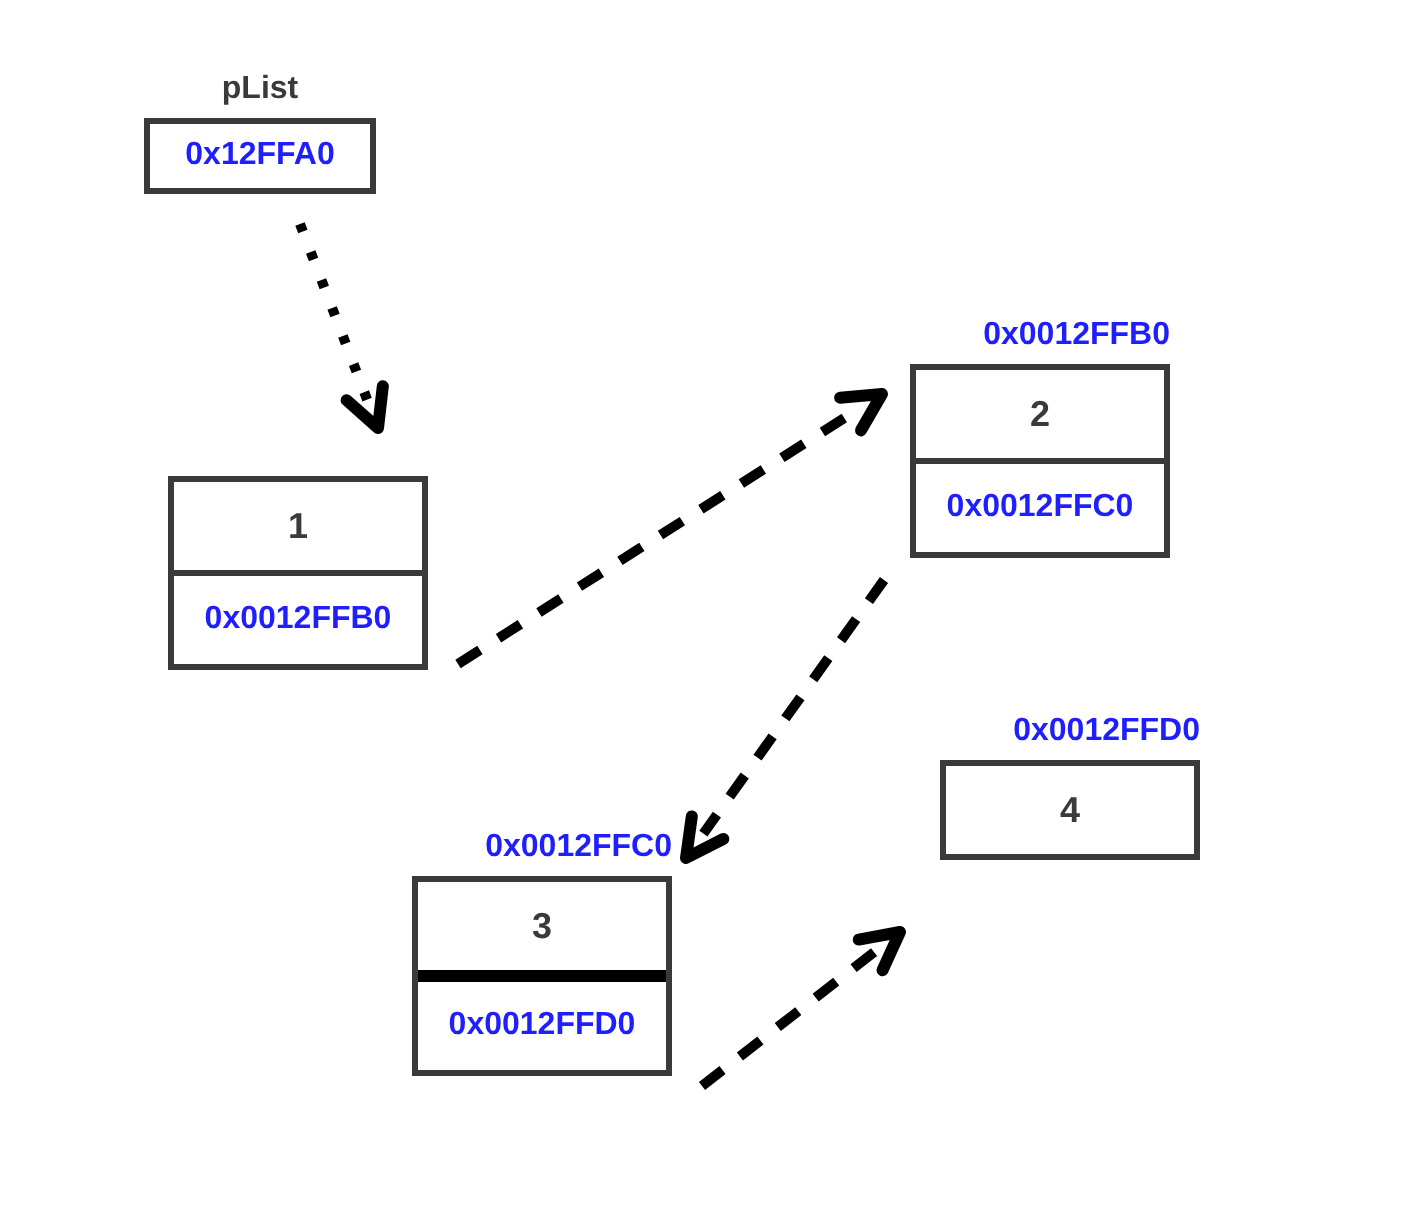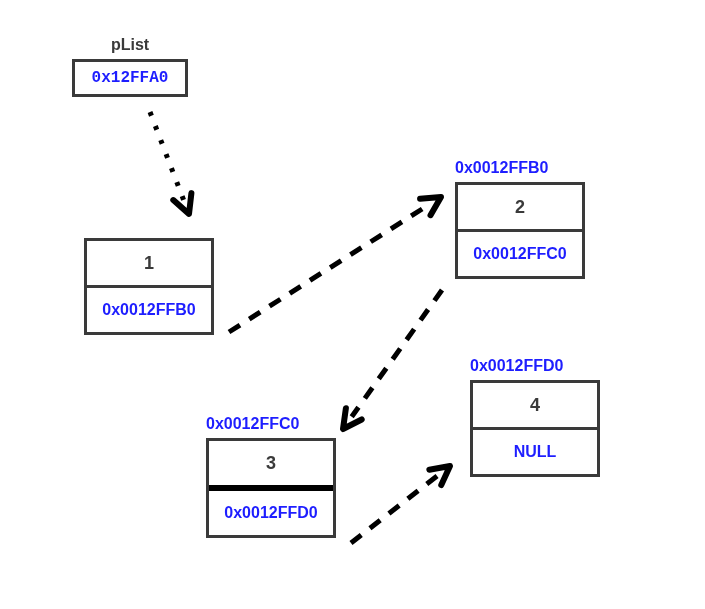--- a/index.html
+++ b/index.html
@@ -20,24 +20,24 @@
   
   .pvar{position:absolute;left:72px;top:34px;width:116px;text-align:center;}
   .pvar .lbl{
     color:var(--dark);font-weight:bold;font-size:16px;line-height:22px;
     margin-bottom:3px;
   }
   .pbox{
     border:3px solid var(--border);
     height:32px;background:#fff;
     display:flex;align-items:center;justify-content:center;
-    color:var(--blue);font-weight:bold;font-size:16px;font-family:Liberation Mono, monospace;
+    color:var(--blue);font-weight:bold;font-size:16px;
   }
   
-  .node{position:absolute;text-align:left;}
+  .node{position:absolute;text-align:right;}
   .node .addr{
     color:var(--blue);font-weight:bold;font-size:16px;line-height:20px;
     margin-bottom:4px;white-space:nowrap;
   }
   .nbox{
     border:3px solid var(--border);
     width:124px;background:#fff;
   }
   .cell{
     height:44px;display:flex;align-items:center;justify-content:center;
@@ -98,21 +98,20 @@
     <div class="nbox">
       <div class="cell value">3</div>
       <div class="cell next thick-divider">0x0012FFD0</div>
     </div>
   </div>
 
   <div class="node n4">
     <div class="addr">0x0012FFD0</div>
     <div class="nbox">
       <div class="cell value">4</div>
-      <div class="cell next">NULL</div>
     </div>
   </div>
 
   <svg id="arrow-layer" xmlns="http://www.w3.org/2000/svg" viewBox="0 0 705 609">
       <line x1="150" y1="112" x2="183.64293800600112" y2="199.9892224772337" class="arrow-line dotted"></line>
       <polyline points="191.4054779048542,193.1382245230839 189,214 173.28979908401138,200.06480760164146" class="arrow-head"></polyline>
       <line x1="229" y1="332" x2="428.34753574409706" y2="205.05699374786272" class="arrow-line dashed"></line>
       <polyline points="420.0794871197915,198.82541524838362 441,197 430.4970325244381,215.18481988382862" class="arrow-head"></polyline>
       <line x1="442" y1="290" x2="351.7019353992275" y2="416.7821311061351" class="arrow-line dashed"></line>
       <polyline points="361.7047419190114,419.4536588295212 343,429 345.9072611298994,408.20221567756374" class="arrow-head"></polyline>

